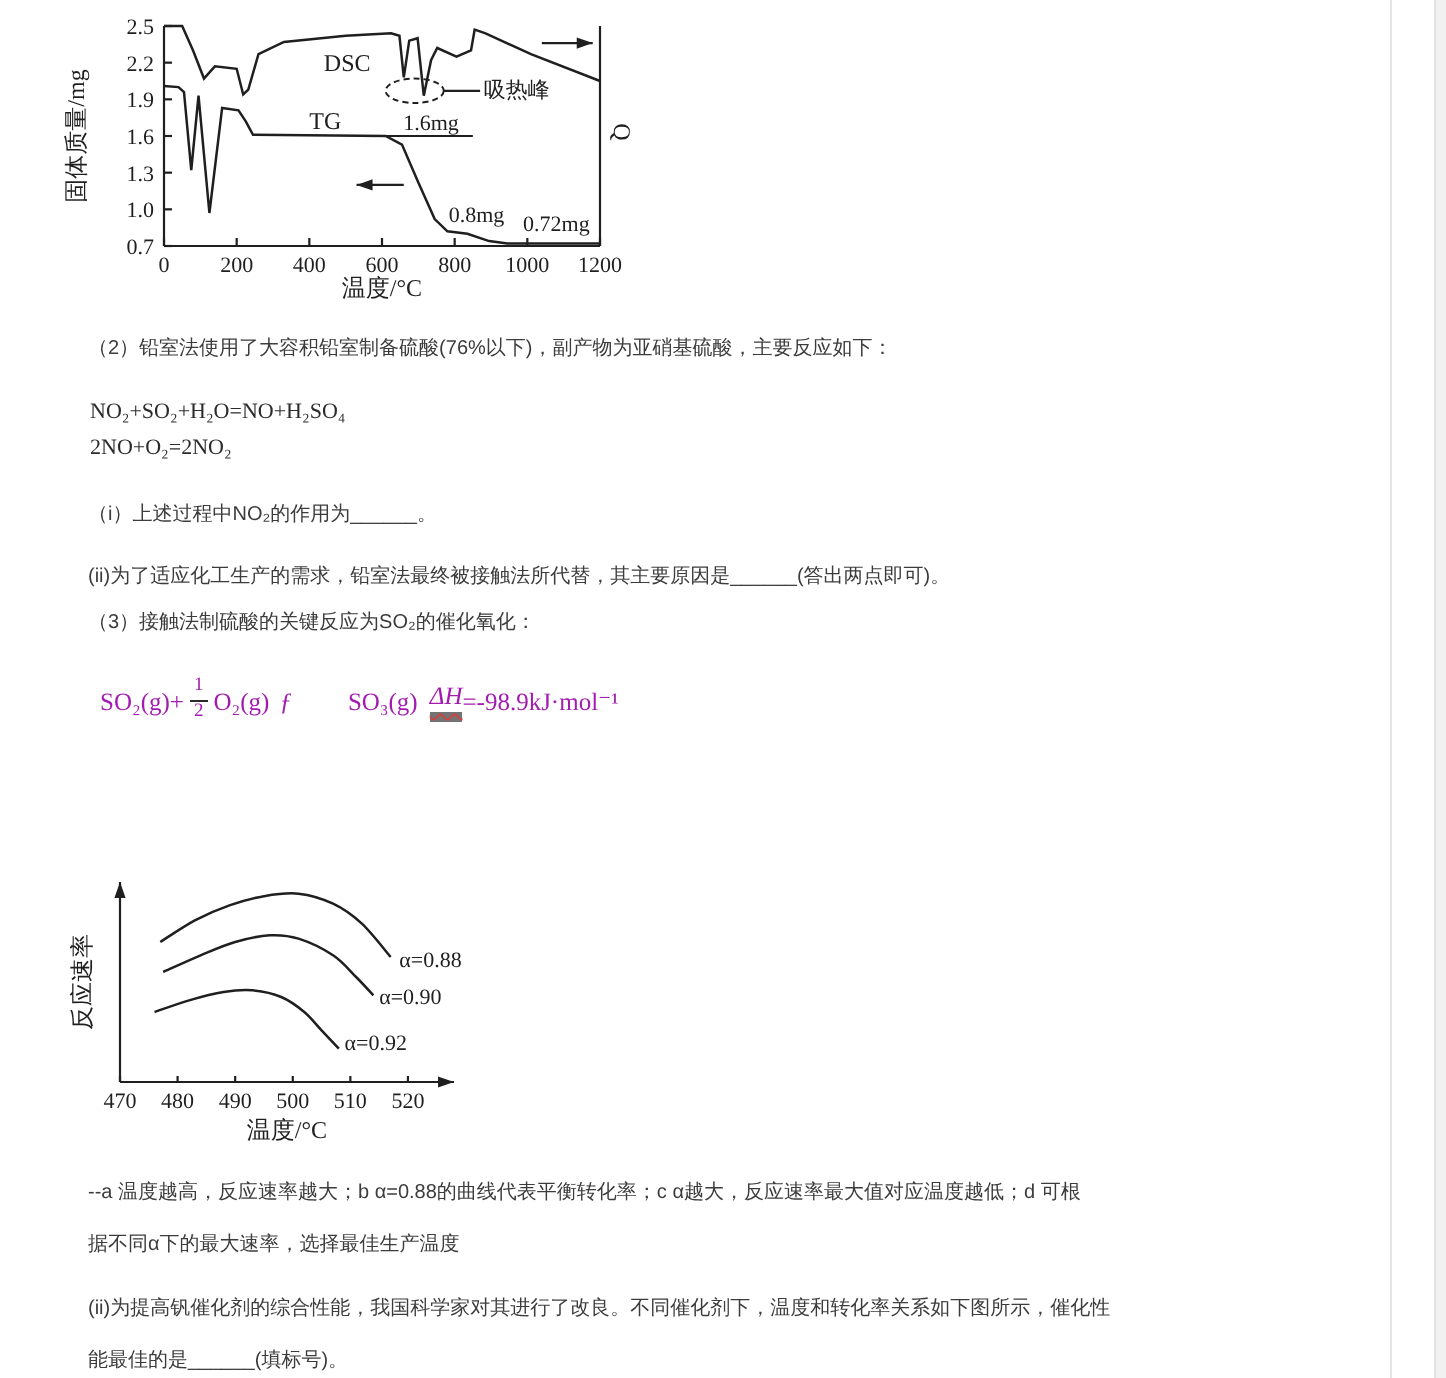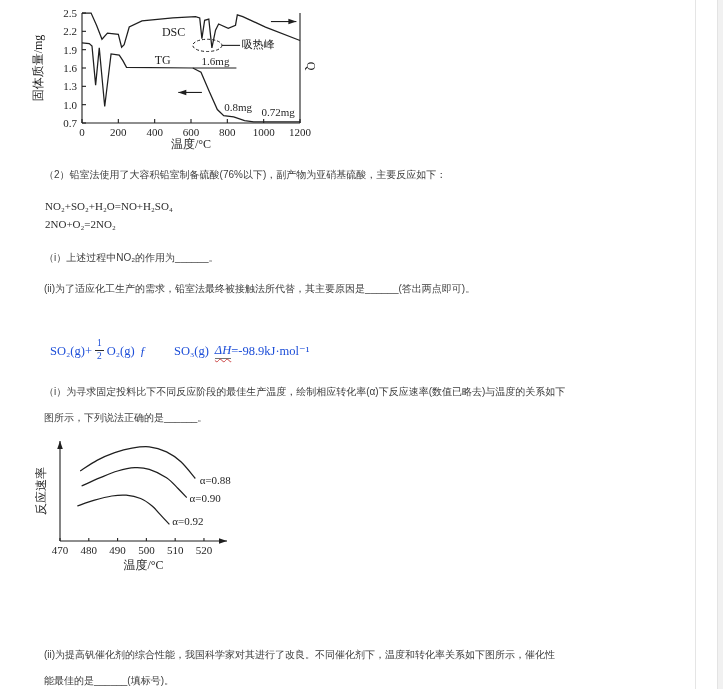--- a/index.html
+++ b/index.html
@@ -2,29 +2,29 @@
 <html><head>
 <meta charset="utf-8">
 <style>
   html,body{margin:0;padding:0;background:#ffffff;}
   .page{position:relative;width:723px;height:689px;background:#fff;overflow:hidden;
         font-family:"Liberation Sans","DejaVu Sans",sans-serif;}
   .t{position:absolute;left:44px;width:652px;margin:0;font-size:10px;line-height:26px;
      color:#3c3c3c;white-space:pre-line;}
   .formula{position:absolute;left:45px;top:197px;margin:0;white-space:pre-line;
      font-family:"Liberation Serif","DejaVu Serif",serif;font-size:11px;line-height:18px;color:#2b2b2b;}
-  .equation{position:absolute;left:50px;top:340px;margin:0;color:#1d4ed8;
+  .equation{position:absolute;left:50px;top:340px;margin:0;color:#a21caf;
      font-family:"Liberation Serif","DejaVu Serif",serif;font-size:12.5px;display:flex;align-items:center;}
   .frac{display:inline-flex;flex-direction:column;align-items:center;line-height:1;
      font-size:9.5px;margin:0 3px;transform:translateY(-1px);}
   .frac .fnum{border-bottom:1px solid #2b2b2b;padding:0 2px 1px;}
   .frac .fden{padding-top:1px;}
   .feq{font-style:italic;margin-left:5px;}
   .rhs{margin-left:28px;}
-  .dh{font-style:italic;margin-left:6px;border-bottom:1px solid #737373;
+  .dh{font-style:italic;margin-left:6px;border-bottom:5px solid #737373;
       text-decoration-line:underline;text-decoration-style:wavy;text-decoration-color:#cc4444;
       text-decoration-thickness:1px;text-underline-offset:4px;}
   .chart{position:absolute;}
   .chart svg{display:block;font-family:"Liberation Serif","DejaVu Serif",serif;fill:#1f1f1f;}
   .vline{position:absolute;left:695px;top:0;width:1px;height:689px;background:#e5e5e5;}
   .gutter{position:absolute;left:717px;top:0;width:6px;height:689px;background:#f1f1f1;border-left:1px solid #e3e3e3;}
 </style>
 </head>
 <body>
 
@@ -86,36 +86,35 @@
 
   <p class="t" style="top:162px;">（2）铅室法使用了大容积铅室制备硫酸(76%以下)，副产物为亚硝基硫酸，主要反应如下：</p>
 
   <p class="formula">NO₂+SO₂+H₂O=NO+H₂SO₄
 2NO+O₂=2NO₂</p>
 
   <p class="t" style="top:245px;">（i）上述过程中NO₂的作用为______。</p>
 
   <p class="t" style="top:276px;">(ii)为了适应化工生产的需求，铅室法最终被接触法所代替，其主要原因是______(答出两点即可)。</p>
 
+  <p class="t" style="top:299px;">（3）接触法制硫酸的关键反应为SO₂的催化氧化：</p>
 
   <div class="equation">
     <span>SO₂(g)+</span>
     <span class="frac">
         <span class="fnum">1</span>
         <span class="fden">2</span>
       </span>
     <span>O₂(g)</span>
     <span class="feq">ƒ</span>
     <span class="rhs">SO₃(g)</span>
     <span class="dh">ΔH</span>
     <span>=-98.9kJ·mol⁻¹</span>
   </div>
 
-  <p class="t" style="top:379px;">（i）为寻求固定投料比下不同反应阶段的最佳生产温度，绘制相应转化率(α)下反应速率(数值已略去)与温度的关系如下
-图所示，下列说法正确的是______。</p>
 
   <div class="chart" style="left:35px;top:438px;">
     <svg id="chart2" width="300" height="145" viewBox="0 0 300 145">
         <line x1="25" y1="3" x2="25" y2="103" stroke="#1f1f1f" stroke-width="1.1"></line>
         <line x1="25" y1="103" x2="192" y2="103" stroke="#1f1f1f" stroke-width="1.1"></line>
         <polygon points="25,3 27.8,11 22.2,11" fill="#1f1f1f"></polygon>
         <polygon points="192,103 184,105.8 184,100.2" fill="#1f1f1f"></polygon>
         <line x1="25" y1="103" x2="25" y2="100" stroke="#1f1f1f" stroke-width="1.1"></line>
         <text x="25" y="116" text-anchor="middle" font-size="11">470</text>
         <line x1="53.793103448275865" y1="103" x2="53.793103448275865" y2="100" stroke="#1f1f1f" stroke-width="1.1"></line>
@@ -132,20 +131,22 @@
         <path d="M46.5948275862069,48.00000000000001C49.714080459770116,46.611111111111114,59.3117816091954,42.16666666666667,65.3103448275862,39.66666666666667C71.308908045977,37.16666666666667,76.82758620689656,34.66666666666667,82.58620689655173,33C88.3448275862069,31.333333333333332,94.58333333333333,29.944444444444436,99.86206896551724,29.666666666666657C105.14080459770115,29.38888888888888,108.97988505747125,29.66666666666666,114.25862068965516,31.33333333333333C119.53735632183907,33,126.73563218390805,36.47222222222223,131.5344827586207,39.66666666666667C136.33333333333334,42.861111111111114,139.6925287356322,47.16666666666667,143.05172413793105,50.5C146.41091954022988,53.83333333333333,150.25,58.138888888888886,151.68965517241378,59.666666666666664" fill="none" stroke="#1f1f1f" stroke-width="1.25"></path>
         <path d="M42.275862068965516,68C45.1551724137931,67.02777777777777,53.79310344827586,63.83333333333333,59.55172413793103,62.166666666666664C65.3103448275862,60.5,71.54885057471265,58.83333333333333,76.82758620689656,58C82.10632183908046,57.16666666666667,86.42528735632185,56.75000000000001,91.22413793103449,57.16666666666667C96.02298850574714,57.583333333333336,101.30172413793103,58.69444444444444,105.62068965517241,60.5C109.9396551724138,62.30555555555556,113.77873563218391,65.22222222222223,117.13793103448276,68C120.49712643678161,70.77777777777777,122.89655172413792,74.1111111111111,125.77586206896551,77.16666666666666C128.65517241379308,80.22222222222221,132.97413793103448,84.80555555555556,134.41379310344826,86.33333333333334" fill="none" stroke="#1f1f1f" stroke-width="1.25"></path>
         <text x="164.64655172413794" y="45.49999999999999" text-anchor="start" font-size="11">α=0.88</text>
         <text x="154.56896551724137" y="63.833333333333336" text-anchor="start" font-size="11">α=0.90</text>
         <text x="137.29310344827587" y="87.16666666666667" text-anchor="start" font-size="11">α=0.92</text>
         <text x="108.5" y="131" text-anchor="middle" font-size="12">温度/°C</text>
         <text x="10" y="53" text-anchor="middle" font-size="12" transform="rotate(-90 10 53)">反应速率</text>
       </svg>
   </div>
 
+  <p class="t" style="top:584px;">--a  温度越高，反应速率越大；b  α=0.88的曲线代表平衡转化率；c  α越大，反应速率最大值对应温度越低；d  可根
+据不同α下的最大速率，选择最佳生产温度</p>
 
   <p class="t" style="top:642px;">(ii)为提高钒催化剂的综合性能，我国科学家对其进行了改良。不同催化剂下，温度和转化率关系如下图所示，催化性
 能最佳的是______(填标号)。</p>
 
   <div class="vline"></div>
   <div class="gutter"></div>
 
 </div>
 
 </body></html>

